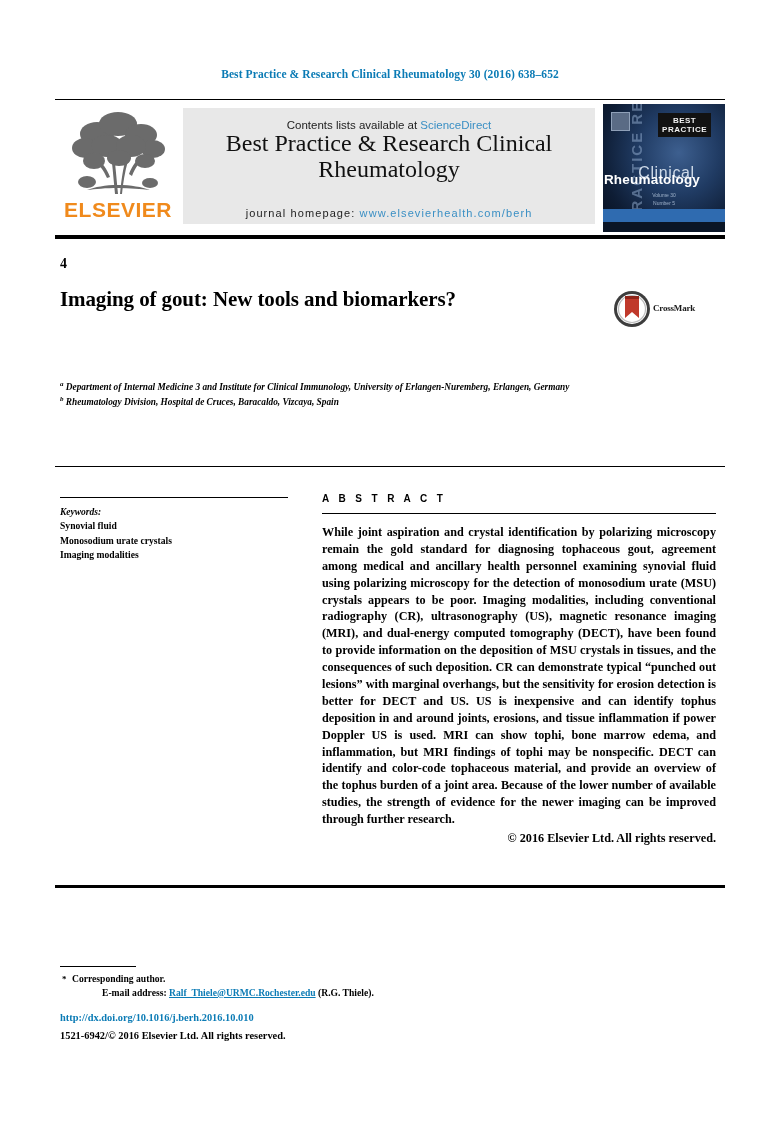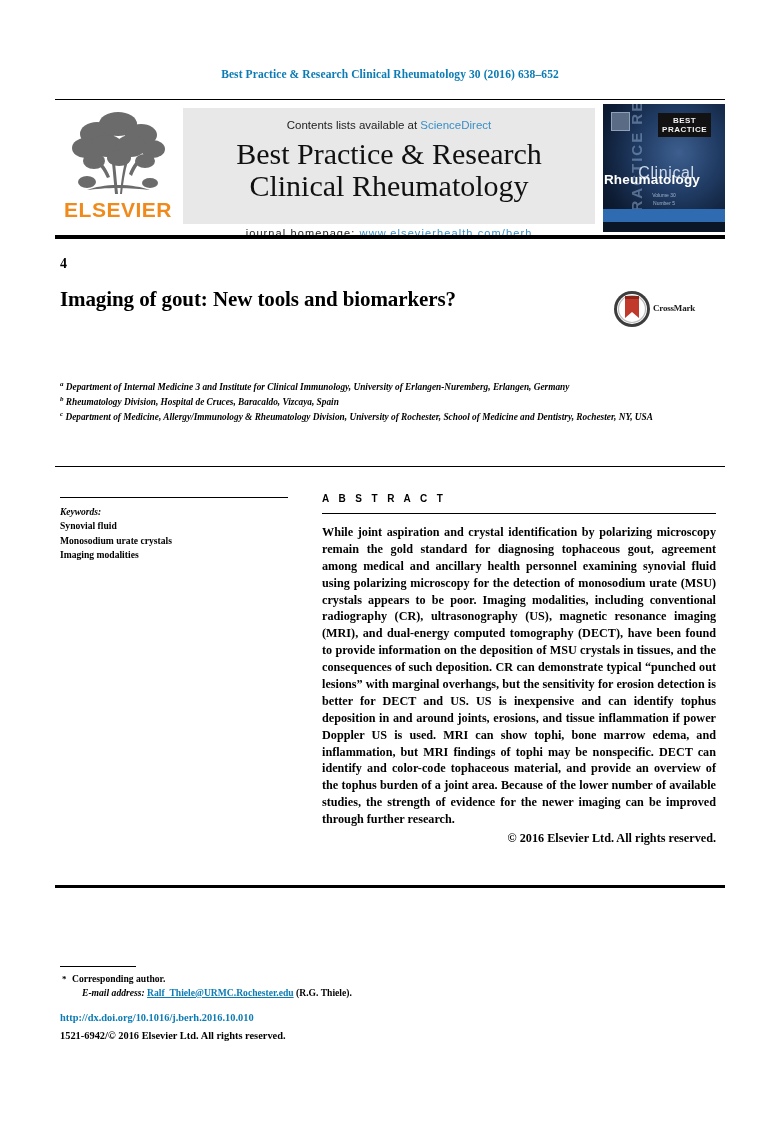--- a/index.html
+++ b/index.html
@@ -80,23 +80,22 @@
   .contents-line {
     margin-top: 11px;
     font-family: "Liberation Sans", sans-serif;
     font-size: 11.5px;
     color: #222222;
   }
   .contents-line .sd {
     color: #3a8fc4;
   }
   .journal-title {
-    margin-top: 7px;
     font-family: "Liberation Serif", serif;
-    font-size: 30px;
+    font-size: 24px;
     line-height: 1.08;
     color: #111111;
     padding: 0 14px;
   }
   .homepage-line {
     margin-top: 24px;
     font-family: "Liberation Sans", sans-serif;
     font-size: 11px;
     letter-spacing: 1.1px;
     color: #222222;
@@ -362,21 +361,21 @@
     left: -10px; top: 1px;
     font-size: 9px;
   }
   .foot-email {
     position: absolute;
     left: 82px; top: 987px;
     font-size: 9.6px;
     font-weight: bold;
   }
   .foot-email .lbl {
-    font-style: italic;
+    margin-left: 20px;
   }
   .foot-email .mail {
     color: #0b7bb5;
     text-decoration: underline;
   }
 
   .doi-line {
     position: absolute;
     left: 60px; top: 1012px;
     font-size: 10.4px;
@@ -470,21 +469,20 @@
       <path d="M12 6 h14 v22 l-7 -6 -7 6 z" fill="#c0392b"></path>
       <path d="M12 6 h14 v3 h-14 z" fill="#8e2318"></path>
     </svg>
     <div class="crossmark-label">CrossMark</div>
   </div>
 
 
   <div class="affiliations">
     <div><sup>a</sup> <span>Department of Internal Medicine 3 and Institute for Clinical Immunology, University of Erlangen-Nuremberg, Erlangen, Germany</span></div>
     <div><sup>b</sup> <span>Rheumatology Division, Hospital de Cruces, Baracaldo, Vizcaya, Spain</span></div>
-    <div><sup>c</sup> <span>Department of Medicine, Allergy/Immunology &amp; Rheumatology Division, University of Rochester, School of Medicine and Dentistry, Rochester, NY, USA</span></div>
   </div>
 
   <div class="rule-thin-2"></div>
 
   <div class="keywords">
     <div class="kw-rule"></div>
     <div class="kw-head">Keywords:</div>
     <div class="kw-item">Synovial fluid</div>
     <div class="kw-item">Monosodium urate crystals</div>
     <div class="kw-item">Imaging modalities</div>

